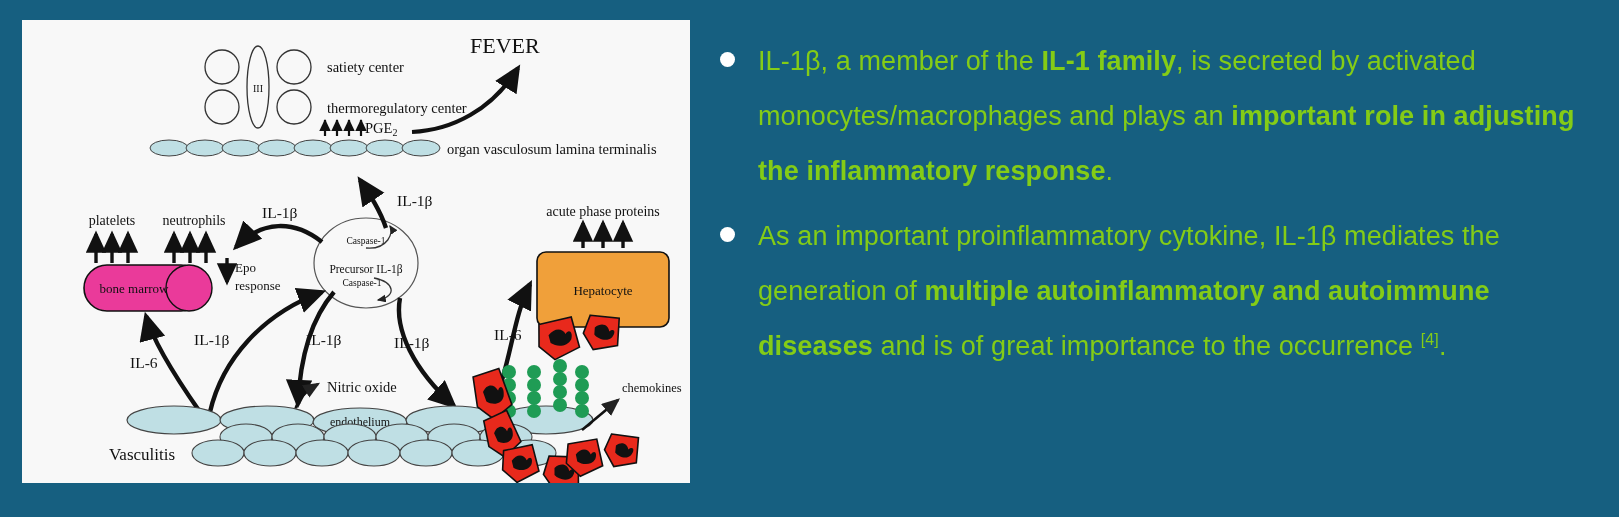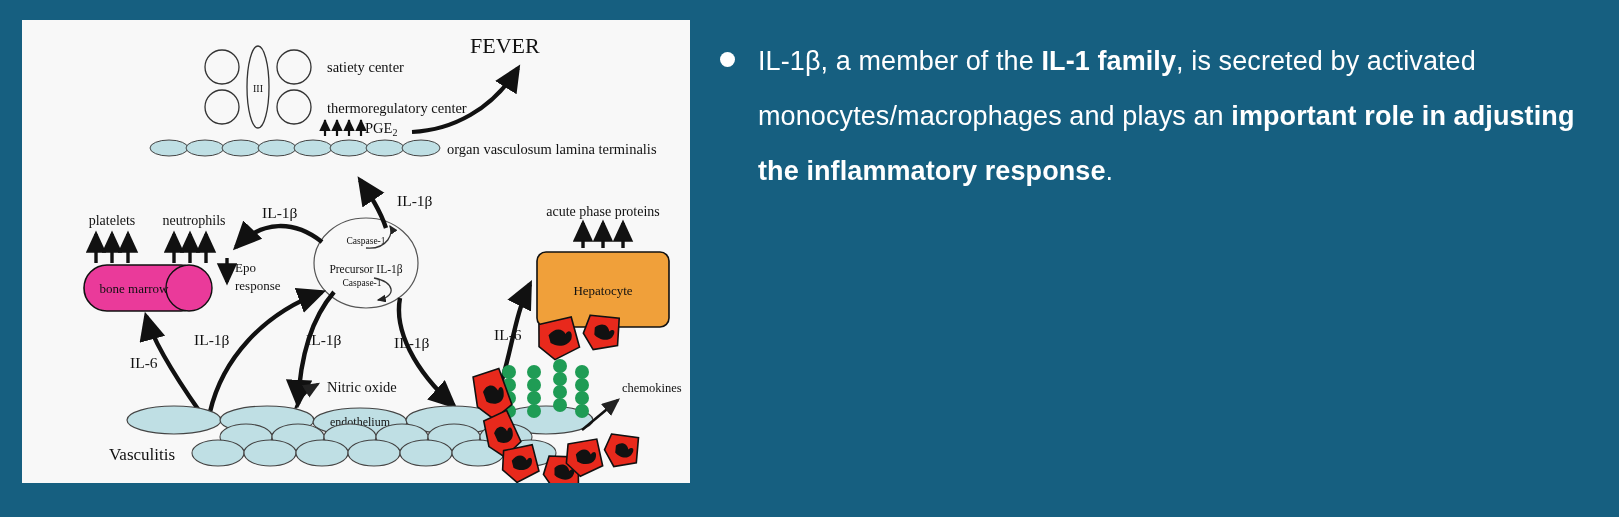--- a/index.html
+++ b/index.html
@@ -28,21 +28,21 @@
     position:relative;
     padding-left:52px;
     margin:0 0 0 0;
   }
   .bullet-dot{
     position:absolute;left:14px;top:18px;
     width:15px;height:15px;border-radius:50%;
     background:#ffffff;
   }
   .bullet-text{
-    color:#ffffff;
+    color:#84cc16;
     font-size:27px;
     line-height:55px;
     font-family:"Liberation Sans", sans-serif;
     letter-spacing:0.1px;
     white-space:pre-wrap;
   }
   .bullet-text b{font-weight:bold;}
   .bullet-text sup{font-size:16px;vertical-align:super;line-height:0;}
   #b2{margin-top:10px;}
 </style>
@@ -253,15 +253,19 @@
     </svg>
   </div>
 
   <div class="text-panel">
 
     <div class="bullet-row" id="b1">
       <span class="bullet-dot"></span>
       <div class="bullet-text">IL-1β, a member of the <b>IL-1 family</b>, is secreted by activated monocytes/macrophages and plays an <b>important role in adjusting the inflammatory response</b>.</div>
     </div>
 
+    <div class="bullet-row" id="b2">
+      <span class="bullet-dot"></span>
+      <div class="bullet-text">As an important proinflammatory cytokine, IL-1β mediates the generation of <b>multiple autoinflammatory and autoimmune diseases</b> and is of great importance to the occurrence <sup>[4]</sup>.</div>
+    </div>
 
   </div>
 </div>
 
 </body></html>

